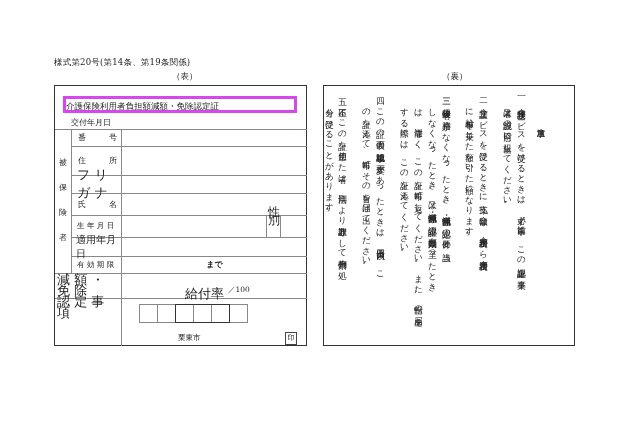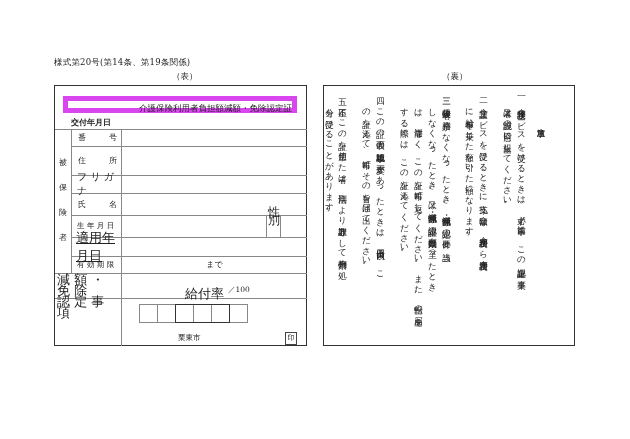--- a/index.html
+++ b/index.html
@@ -8,23 +8,23 @@
     font-family:"DejaVu Serif", "Liberation Serif", serif; color:#222;
   }
   .abs { position:absolute; }
   .form-ref { left:54px; top:57px; font-size:8.5px; letter-spacing:0.2px; }
   .side-label { font-size:8.5px; top:71px; }
   .front-label { left:172px; }
   .back-label { left:442px; }
 
   
   .front { left:54px; top:85px; width:253px; height:261px; border:1.3px solid #333; box-sizing:border-box; }
-  .title-box { left:8px; top:10px; width:234px; height:17px; border:5px solid #d946ef; box-sizing:border-box;
-    font-size:8.5px; text-align:right; line-height:15px; }
-  .issue-date { left:16px; top:31px; font-size:8px;font-weight:bold; }
+  .title-box { left:8px; top:10px; width:234px; height:17px; border:3px solid #d946ef; box-sizing:border-box;
+    font-size:8.5px; text-align:left; line-height:15px; }
+  .issue-date { left:16px; top:31px; font-size:8px; }
   .hl { position:absolute; height:0; border-top:1px solid #888; }
   .vl { position:absolute; width:0; border-left:1px solid #888; }
   .cell { position:absolute; font-size:8px; display:flex; align-items:center; box-sizing:border-box; }
   .lbl-spread { justify-content:space-between; padding:0 4px 0 6px; }
   .center { justify-content:center; }
   .vert-char { position:absolute; font-size:8px; }
   .stack { position:absolute; font-size:8px; line-height:11px; }
   .box-sq { position:absolute; width:19px; height:19px; border:1px solid #888; box-sizing:border-box; }
   .box-bold { position:absolute; border:1.5px solid #333; box-sizing:border-box; }
   .seal { position:absolute; font-size:7px; border:1px solid #444; width:10px; height:11px; text-align:center; line-height:10px; }
@@ -69,38 +69,38 @@
       <span>号</span>
   </div>
   <div class="cell" style="left:67px;top:43px;width:185px;height:17px;"></div>
 
   <div class="cell lbl-spread" style="left:17px;top:60px;width:49px;height:29px;">
     <span>住</span>
       <span>所</span>
   </div>
   <div class="cell" style="left:67px;top:60px;width:185px;height:29px;"></div>
 
-  <div class="cell" style="left:17px;top:89px;width:49px;height:18px;padding-left:5px;font-size:10px;">フ リ ガ ナ</div>
+  <div class="cell" style="left:17px;top:89px;width:49px;height:18px;padding-left:5px;font-size:13px;">フ リ ガ ナ</div>
   <div class="cell" style="left:67px;top:89px;width:185px;height:18px;"></div>
 
   <div class="cell lbl-spread" style="left:17px;top:107px;width:49px;height:22px;">
     <span>氏</span>
       <span>名</span>
   </div>
   <div class="cell" style="left:67px;top:107px;width:185px;height:22px;"></div>
 
   <div class="cell" style="left:17px;top:129px;width:49px;height:22px;padding-left:5px;font-size:7.5px;">生 年 月 日</div>
   <div class="cell" style="left:67px;top:129px;width:144px;height:22px;"></div>
   <div class="stack" style="left:213px;top:122px;width:20px;font-size:12px;line-height:8px;">性別</div>
   <div class="cell" style="left:226px;top:129px;width:26px;height:22px;"></div>
 
-  <div class="cell" style="left:17px;top:151px;width:49px;height:19px;padding-left:4px;font-size:13px;text-decoration:underline;">適用年月日</div>
+  <div class="cell" style="left:17px;top:151px;width:49px;height:19px;padding-left:4px;font-size:10px;">適用年月日</div>
 
   <div class="cell" style="left:17px;top:170px;width:49px;height:17px;padding-left:5px;font-size:7.5px;">有 効 期 限</div>
-  <div class="cell center" style="left:67px;top:170px;width:185px;height:17px;">まで</div>
+  <div class="cell center" style="left:67px;top:170px;width:185px;height:17px;font-weight:bold;">まで</div>
 
   <div class="stack" style="left:2px;top:188px;width:64px;font-size:13px;line-height:11px;">
     <div>減 額 ・ 免 除</div>
     <div>認 定 事 項</div>
   </div>
   <div class="abs" style="left:130px;top:199px;font-size:13px;">給付率</div>
   <div class="abs" style="left:173px;top:199px;font-size:7.5px;">／100</div>
 
   <div class="box-sq" style="left:84px;top:218px;"></div>
   <div class="box-sq" style="left:102px;top:218px;"></div>

